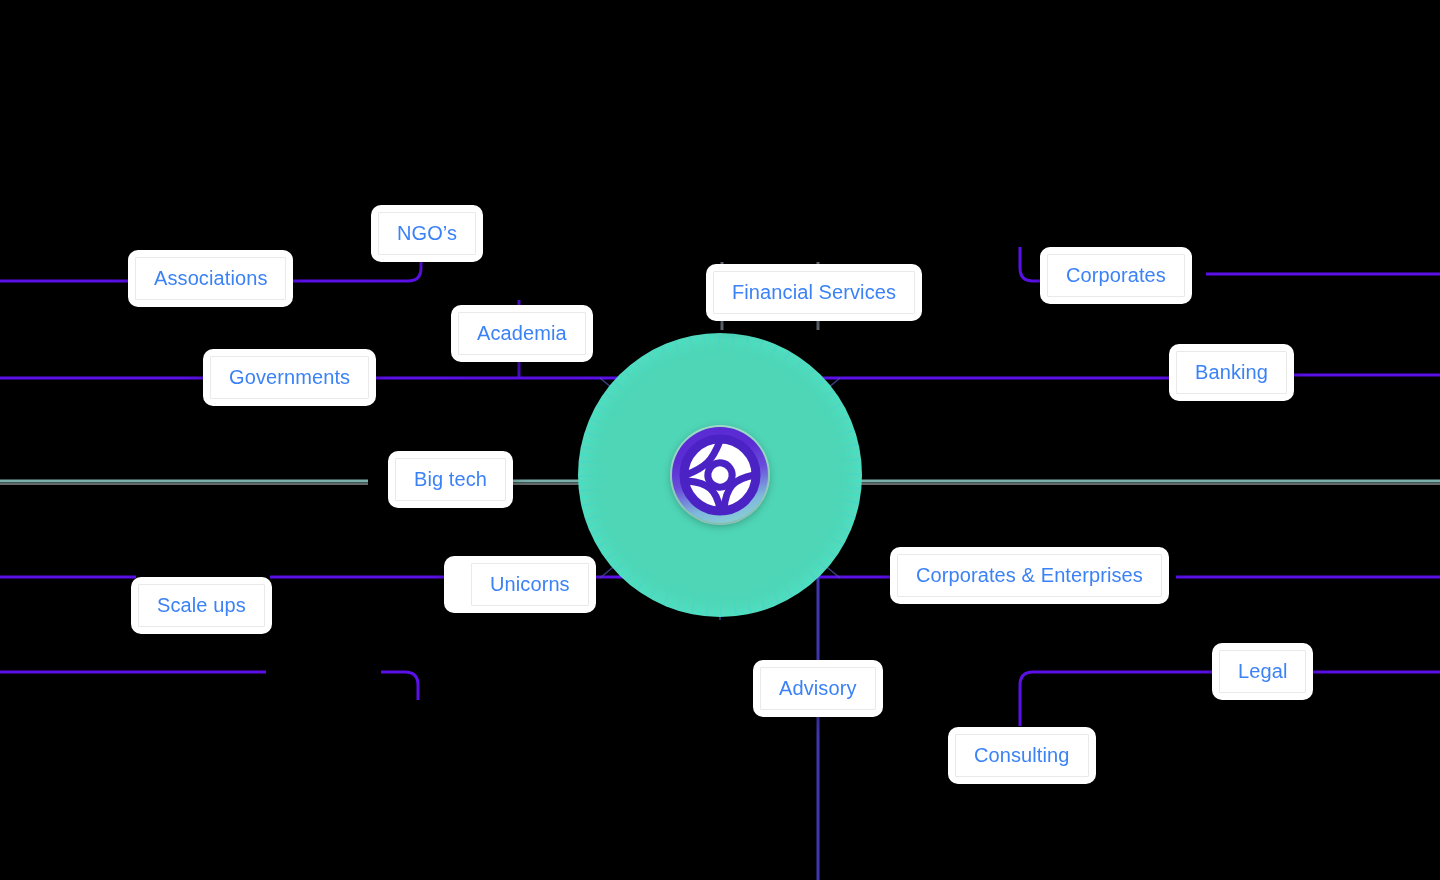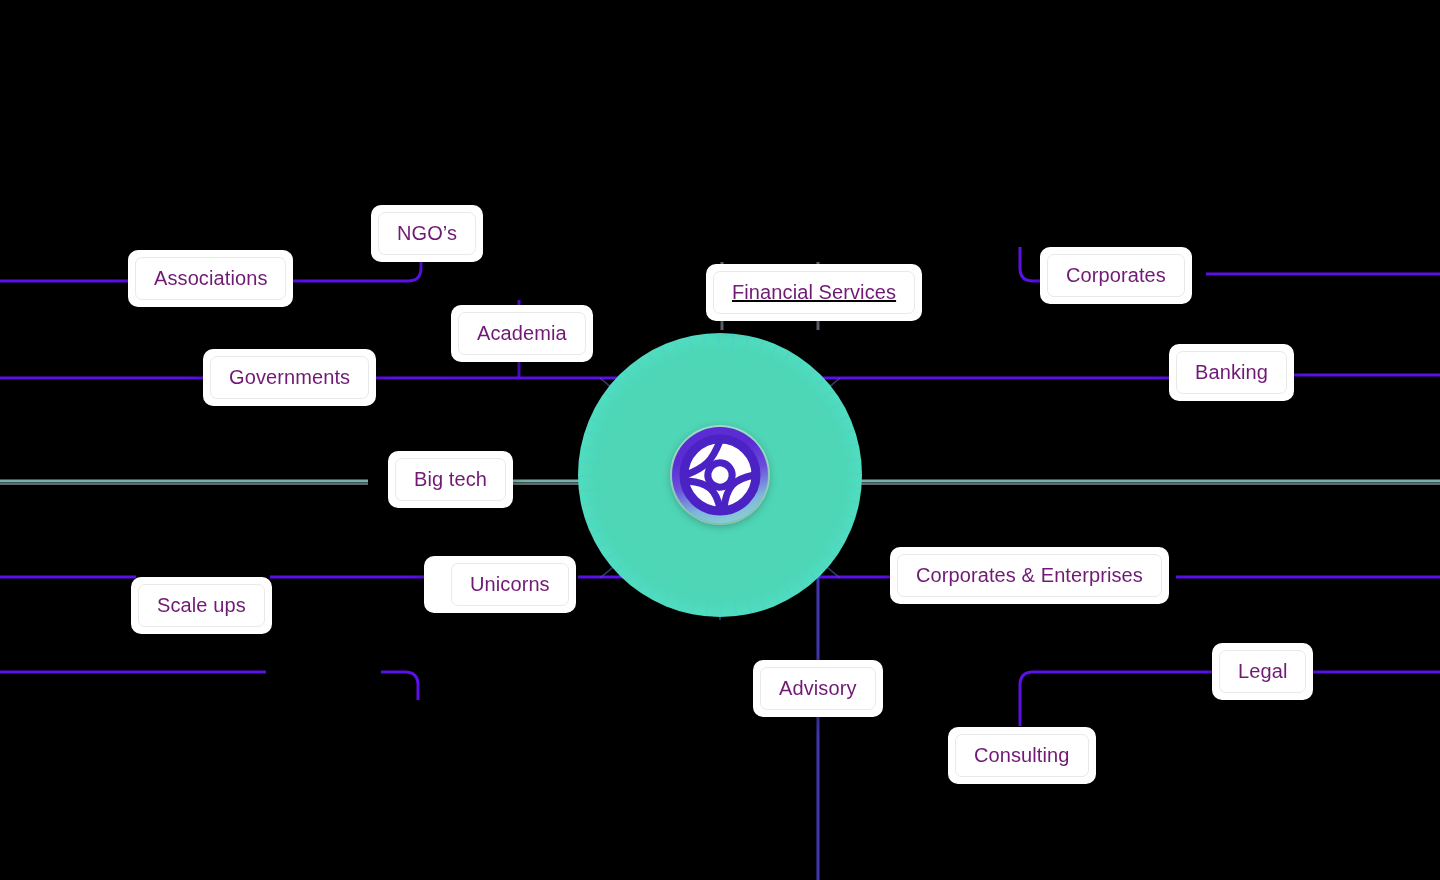--- a/index.html
+++ b/index.html
@@ -67,25 +67,25 @@
     background: #ffffff;
     border-radius: 10px;
     padding: 7px;
     box-shadow:
       0 1px 2px rgba(0,0,0,0.10),
       0 6px 16px rgba(0,0,0,0.22);
   }
   .node-inner {
     background: #ffffff;
     border: 1px solid #e9e9ec;
-    border-radius: 7px;
+    border-radius: 1px;
     padding: 9px 18px;
     text-align: center;
     white-space: nowrap;
-    color: #701a75;
+    color: #3b82f6;
     font-size: 20px;
     line-height: 1.15;
     letter-spacing: 0.1px;
     box-shadow: inset 0 0 0 1px rgba(255,255,255,0.9);
   }
 </style>
 </head>
 <body>
 
 <div id="stage">
@@ -208,39 +208,39 @@
 
   <div class="node" style="left:371px; top:205px;">
     <div class="node-inner">NGO’s</div>
   </div>
   <div class="node" style="left:128px; top:250px;">
     <div class="node-inner">Associations</div>
   </div>
   <div class="node" style="left:451px; top:305px;">
     <div class="node-inner">Academia</div>
   </div>
-  <div class="node" style="left:706px; top:264px;text-decoration:underline;">
+  <div class="node" style="left:706px; top:264px;">
     <div class="node-inner">Financial Services</div>
   </div>
   <div class="node" style="left:1040px; top:247px;">
     <div class="node-inner">Corporates</div>
   </div>
   <div class="node" style="left:203px; top:349px;">
     <div class="node-inner">Governments</div>
   </div>
   <div class="node" style="left:1169px; top:344px;">
     <div class="node-inner">Banking</div>
   </div>
   <div class="node" style="left:362px; top:451px;margin-left:26px;">
     <div class="node-inner">Big tech</div>
   </div>
   <div class="node" style="left:131px; top:577px;">
     <div class="node-inner">Scale ups</div>
   </div>
-  <div class="node" style="left:424px; top:556px;padding-left:27px;">
+  <div class="node" style="left:444px; top:556px;padding-left:27px;">
     <div class="node-inner">Unicorns</div>
   </div>
   <div class="node" style="left:890px; top:547px;">
     <div class="node-inner">Corporates &amp; Enterprises</div>
   </div>
   <div class="node" style="left:753px; top:660px;">
     <div class="node-inner">Advisory</div>
   </div>
   <div class="node" style="left:1212px; top:643px;">
     <div class="node-inner">Legal</div>

